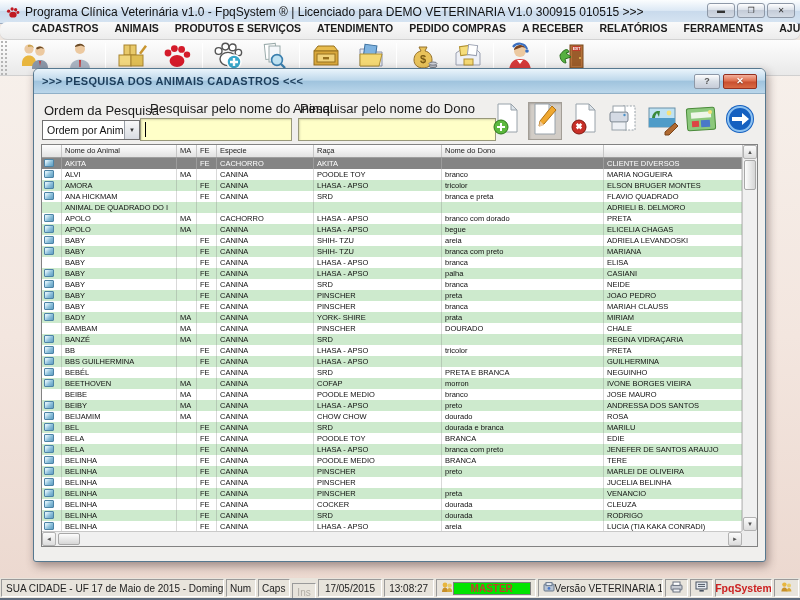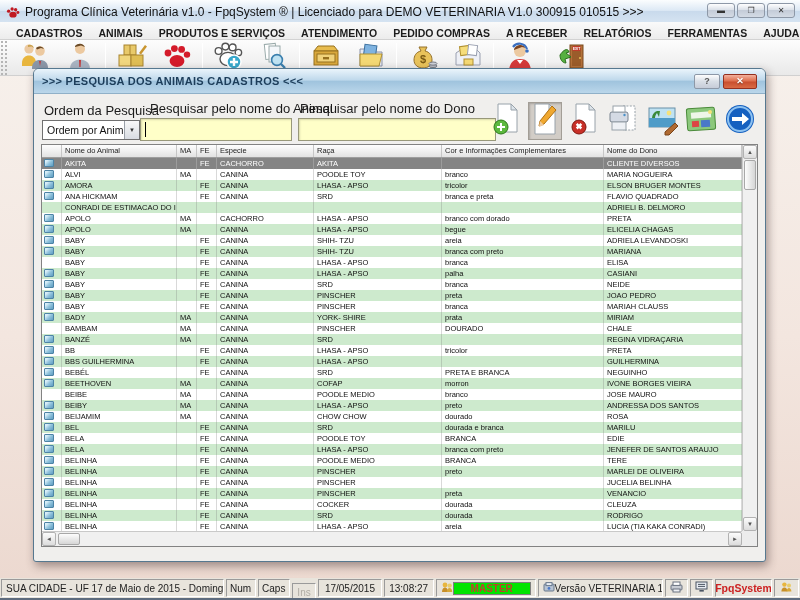--- a/index.html
+++ b/index.html
@@ -21,21 +21,21 @@
   .titlebar .app-title { font-size:12px; color:#111; margin-left:5px; white-space:nowrap; }
   .win-btns { position:absolute; right:5px; top:3px; display:flex; gap:2px; }
   .win-btn { width:28px; height:15px; border:1px solid #8d98a7; border-radius:3px;
     background:linear-gradient(#fefefe,#dbe1e9 45%,#c4ccd8 50%,#d4dbe5);
     font-size:8px; color:#333; display:flex; align-items:center; justify-content:center; line-height:1; }
   .paw-logo svg { display:block; }
 
   
   .menubar { position:absolute; left:0; top:22px; width:800px; height:18px;
     background:linear-gradient(#fafafa,#ececec); border-bottom:1px solid #d2d2d2;
-    display:flex; align-items:flex-end; padding-left:8px; }
+    display:flex; align-items:flex-start; padding-left:24px;border-radius:7px; }
   .menu-item { font-size:10.5px; font-weight:700; color:#1c1c1c; padding:0 8px; white-space:nowrap; }
 
   
   .toolbar { position:absolute; left:0; top:40px; width:800px; height:36px;
     background:linear-gradient(#fdfdfd,#e9e9e9); border-bottom:1px solid #d0d0d0;
     display:flex; align-items:center; padding-left:12px; }
   .toolbar::before { content:""; position:absolute; left:0; top:0; width:9px; height:36px;
     background-image:radial-gradient(#b5b5b5 1px, transparent 1.2px); background-size:4px 4px; }
   .tb-btn { width:45px; height:34px; display:flex; align-items:center; justify-content:center; }
   .tb-sep { width:1px; height:30px; background:#c3c3c3; border-right:1px solid #fff; margin:0 3px; }
@@ -362,21 +362,20 @@
     </div>
 
     <div class="table">
       <div class="thead">
         <span class="hcell"></span>
         <span class="hcell">Nome do Animal</span>
         <span class="hcell">MA</span>
         <span class="hcell">FE</span>
         <span class="hcell">Especie</span>
         <span class="hcell">Raça</span>
-        <span class="hcell">Cor e Informações Complementares</span>
         <span class="hcell">Nome do Dono</span>
       </div>
       <div class="tbody">
           <div class="trow selected">
     <span class="cell c-icon"><span class="pet-ico"></span></span>
     <span class="cell c-animal">AKITA</span>
     <span class="cell c-ma"></span>
     <span class="cell c-fe">FE</span>
     <span class="cell c-especie">CACHORRO</span>
     <span class="cell c-raca">AKITA</span>
@@ -408,21 +407,21 @@
     <span class="cell c-animal">ANA HICKMAM</span>
     <span class="cell c-ma"></span>
     <span class="cell c-fe">FE</span>
     <span class="cell c-especie">CANINA</span>
     <span class="cell c-raca">SRD</span>
     <span class="cell c-cor">branca e preta</span>
     <span class="cell c-dono">FLAVIO QUADRADO</span>
   </div>
           <div class="trow green">
     <span class="cell c-icon"><span class="pet-ico" style="visibility: hidden;"></span></span>
-    <span class="cell c-animal">CONRADI DE ESTIMACAO DO I</span>
+    <span class="cell c-animal">ANIMAL DE QUADRADO DO I</span>
     <span class="cell c-ma"></span>
     <span class="cell c-fe"></span>
     <span class="cell c-especie"></span>
     <span class="cell c-raca"></span>
     <span class="cell c-cor"></span>
     <span class="cell c-dono">ADRIELI B. DELMORO</span>
   </div>
           <div class="trow white">
     <span class="cell c-icon"><span class="pet-ico"></span></span>
     <span class="cell c-animal">APOLO</span>

